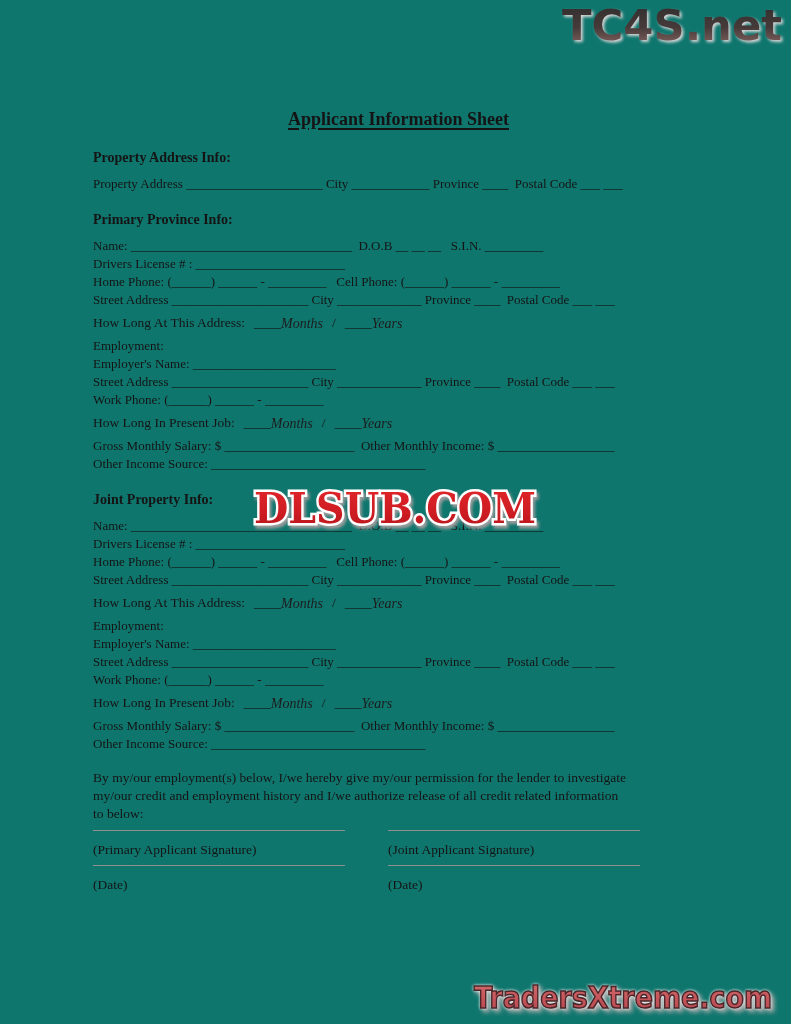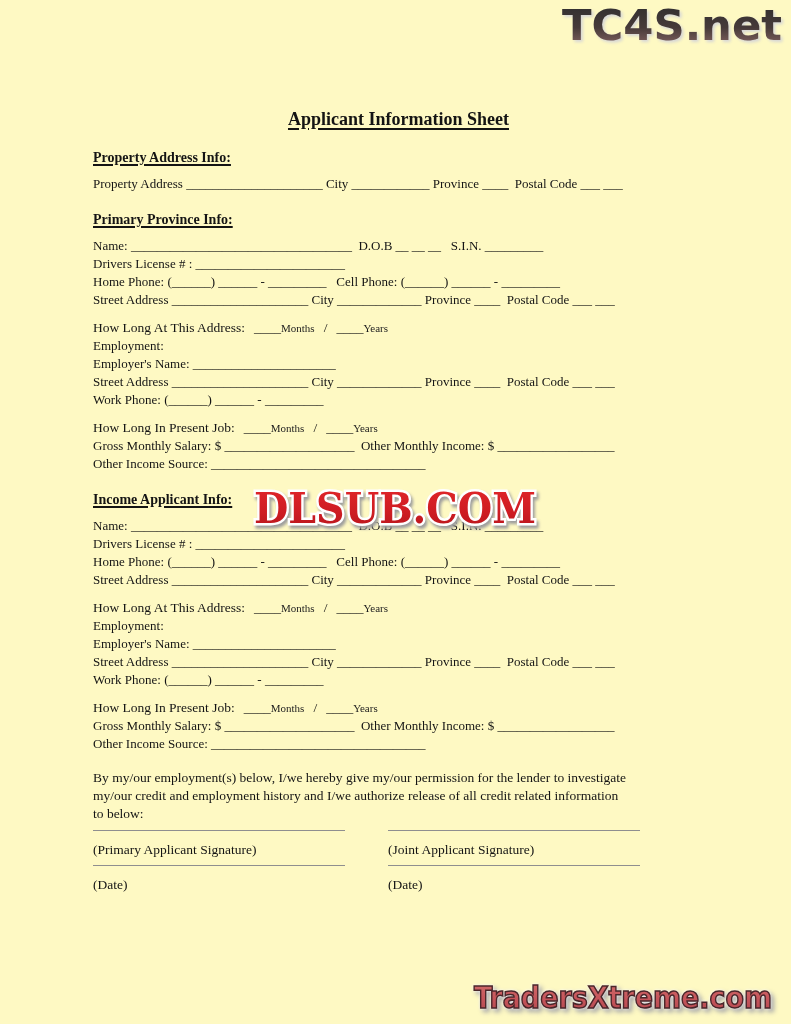--- a/index.html
+++ b/index.html
@@ -1,20 +1,20 @@
 <!DOCTYPE html>
 <html><head>
 <meta charset="utf-8">
 <style>
   html, body { margin: 0; padding: 0; background: #ffffff; }
   .page {
     position: relative;
     width: 791px;
     height: 1024px;
-    background: #fef9c3;
+    background: #0f766e;
     font-family: "Liberation Serif", "DejaVu Serif", serif;
     color: #141414;
     overflow: hidden;
   }
 
   
   .logo-top { position: absolute; top: 0px; right: 2px; }
   .logo-bottom { position: absolute; top: 972px; right: 11px; }
   .watermark {
     position: absolute;
@@ -39,45 +39,44 @@
 
   
   .sec { position: absolute; left: 93px; width: 612px; }
   .sec-property { top: 149px; }
   .sec-primary  { top: 211px; }
   .sec-joint    { top: 491px; }
   .sec-consent  { top: 769px; }
 
   .sec-heading {
     font-size: 14px; font-weight: bold;
-    text-decoration: underline;
     text-decoration-thickness: 1.5px;
     text-underline-offset: 2px;
     line-height: 18px;
     margin: 0 0 8px 0;
   }
   .line {
     font-size: 13px;
     line-height: 18px;
     margin: 0;
     white-space: pre;
   }
 
   
   .howlong {
     display: flex;
-    align-items: flex-end;
+    align-items: center;
     gap: 9px;
     height: 28px;
     font-size: 13.5px;
     line-height: 18px;
   }
   .stack { display: inline-flex; flex-direction: row; align-items: center; }
   .stack .blank { line-height: 18px; }
-  .stack .sub { font-size: 11px; line-height: 9px; color: #1c1c1c; }
+  .stack .sub { font-size: 14px; line-height: 9px; color: #1c1c1c; font-style: italic; }
   .slash { line-height: 18px; }
 
   
   .consent-par { font-size: 13.5px; line-height: 18px; margin: 0; }
   .sig-grid {
     display: grid;
     grid-template-columns: 252px 252px;
     column-gap: 75px;
     margin-top: 7px;
     gap: 43px;
@@ -154,21 +153,21 @@
         <defs>
           <linearGradient id="gradRed" x1="0" y1="0" x2="0" y2="1">
             <stop offset="0%" stop-color="#e2262b"></stop>
             <stop offset="60%" stop-color="#cd1c22"></stop>
             <stop offset="100%" stop-color="#b2151b"></stop>
           </linearGradient>
         </defs>
         <text x="4" y="44" font-family="DejaVu Serif, serif" font-weight="bold" font-size="42" textLength="282" lengthAdjust="spacingAndGlyphs" fill="url(#gradRed)" stroke="#ffffff" stroke-width="5" paint-order="stroke" style="filter: drop-shadow(2px 3px 1.5px #9d9d9d);">DLSUB.COM</text>
       </svg>
     </div>
-    <h2 class="sec-heading">Income Applicant Info:</h2>
+    <h2 class="sec-heading">Joint Property Info:</h2>
     <p class="line">Name: __________________________________  D.O.B __ __ __   S.I.N. _________</p>
     <p class="line">Drivers License # : _______________________</p>
     <p class="line">Home Phone: (______) ______ - _________   Cell Phone: (______) ______ - _________</p>
     <p class="line">Street Address _____________________ City _____________ Province ____  Postal Code ___ ___</p>
     <div class="howlong">
       <span>How Long At This Address:</span>
       <span class="stack">
         <span class="blank">____</span>
         <span class="sub">Months</span>
       </span>

